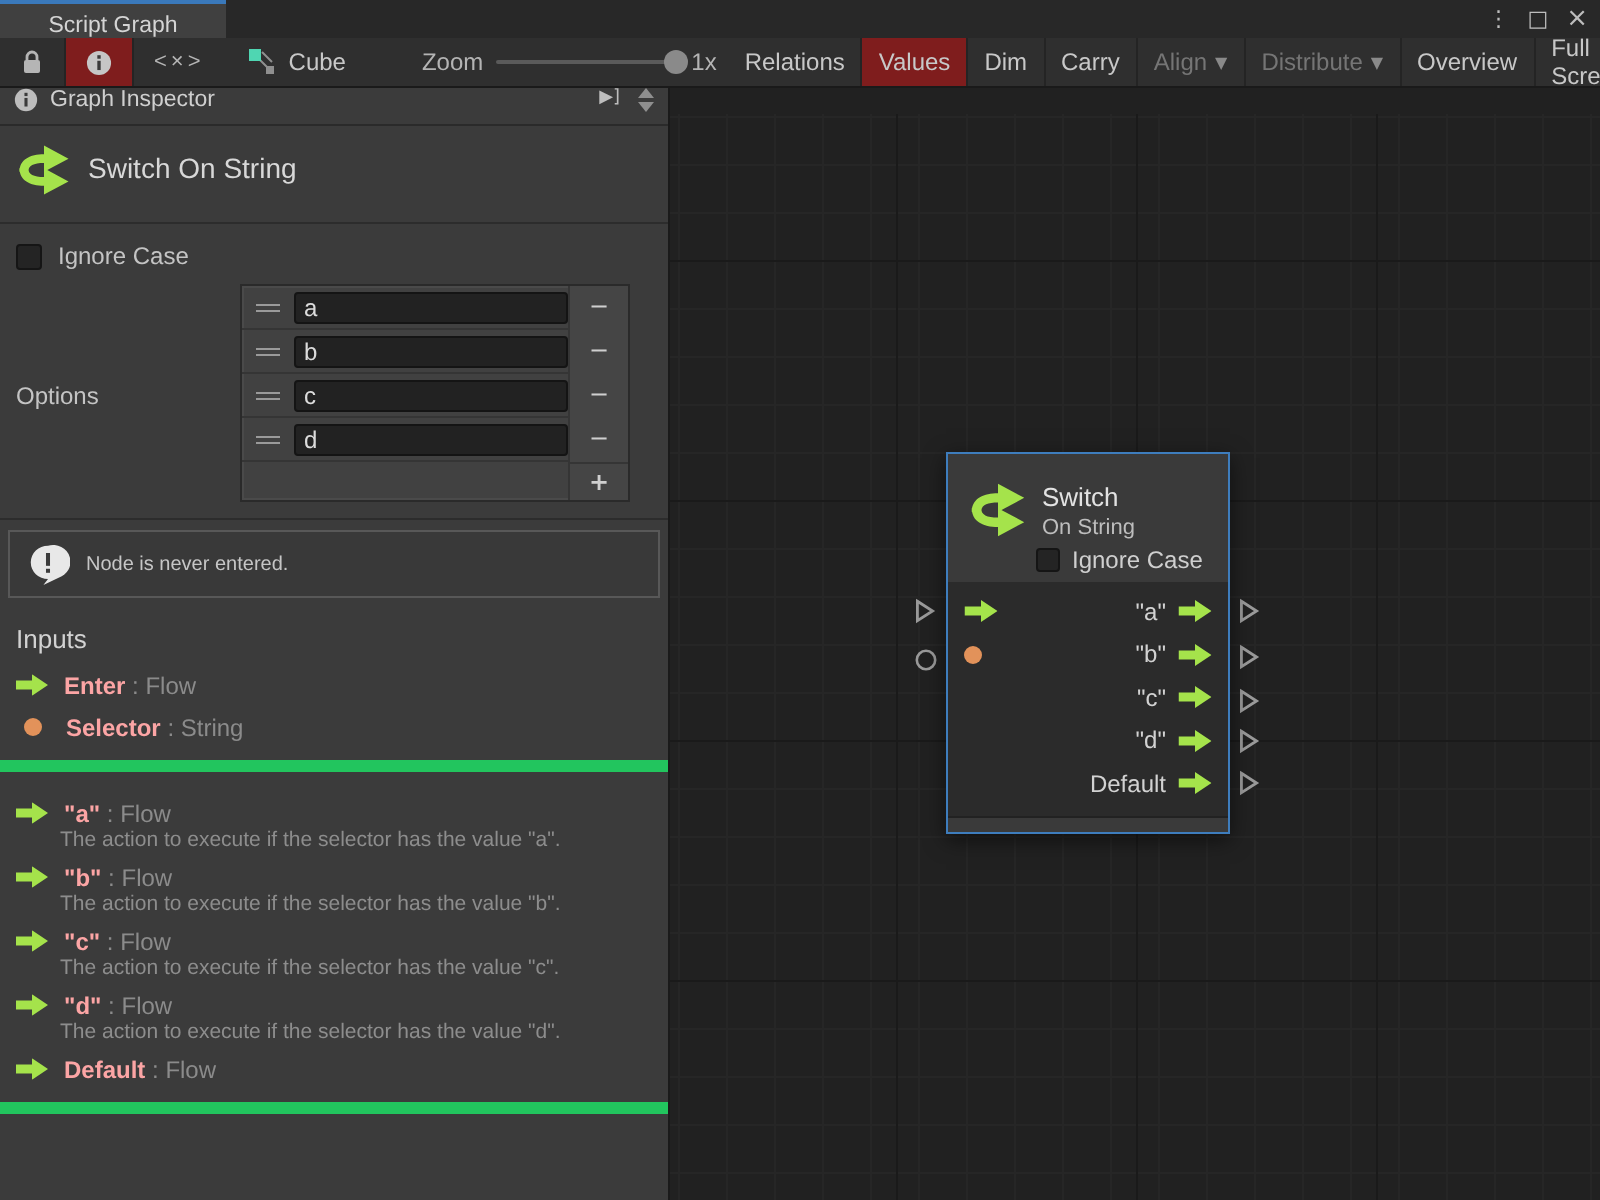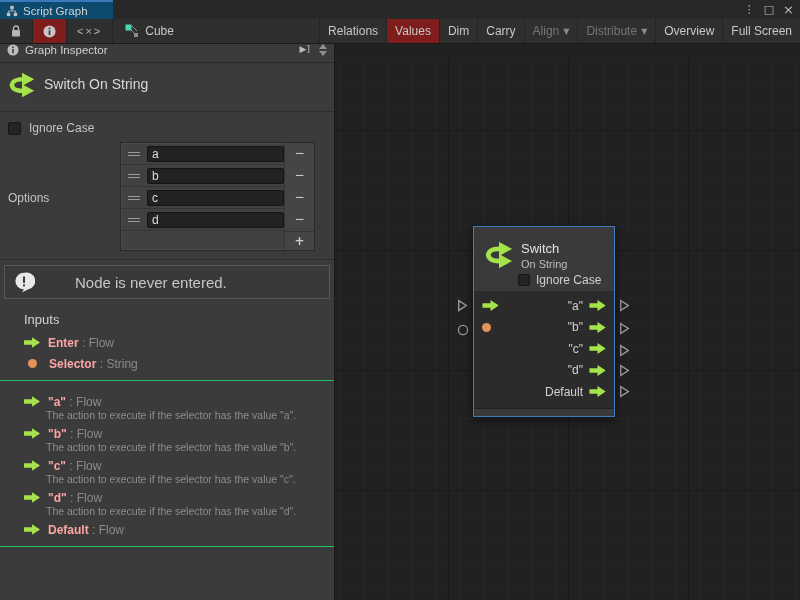--- a/index.html
+++ b/index.html
@@ -3,22 +3,22 @@
 <meta charset="utf-8">
 <style>
   * { margin:0; padding:0; box-sizing:border-box; }
   html,body { width:800px; height:600px; overflow:hidden; background:#212121;
     font-family:"Liberation Sans","DejaVu Sans",sans-serif; color:#c8c8c8;
     -webkit-font-smoothing:antialiased; }
   .stage { position:absolute; left:0; top:0; width:800px; height:600px; }
 
   
   .titlebar { position:absolute; left:0; top:0; width:800px; height:19px; background:#282828; }
-  .tab { position:absolute; left:0; top:0; height:19px; width:113px; background:#0c4a6e;
-    border-top:2px solid #3a79bb; display:flex; align-items:center; padding:0 6px; gap:5px; }
+  .tab { position:absolute; left:0; top:0; height:19px; width:113px; background:#404040;
+    border-top:2px solid #3a79bb; display:flex; align-items:center; padding:0 6px; gap:5px;flex-direction:column; }
   .tab-label { font-size:11.5px; color:#d4d4d4; white-space:nowrap; }
   .winctl { position:absolute; right:2px; top:0; height:19px; display:flex; align-items:center; gap:9px;
     padding-right:4px; color:#bdbdbd; font-family:"DejaVu Sans",sans-serif; }
   .winctl span { font-size:11px; line-height:19px; cursor:default; }
 
   
   .toolbar { position:absolute; left:0; top:19px; width:800px; height:25px; background:#2f2f2f;
     border-bottom:1px solid #1a1a1a; display:flex; align-items:stretch; font-size:12px; }
   .tbtn { display:flex; align-items:center; padding:0 8px; color:#c8c8c8; border-right:1px solid #242424; }
   .tbtn.icon-btn { padding:0 10px; }
@@ -85,23 +85,23 @@
   .opt-handle i { display:block; width:12px; height:1px; background:#9a9a9a; }
   .opt-field { flex:1; height:16px; background:#222; border:1px solid #141414; border-radius:2px;
     color:#dcdcdc; font-size:12px; padding:0 4px; line-height:14px; }
   .opt-btn { width:30px; flex:none; text-align:center; color:#cfcfcf; background:#454545; height:22px;
     line-height:21px; border-left:1px solid #353535; font-family:"DejaVu Sans",sans-serif; }
   .opt-plusrow { height:19px; display:flex; justify-content:flex-end; }
   .opt-btn.plus { height:19px; line-height:18px; border-top:1px solid #353535; font-weight:bold; }
 
   .warning-box { flex:none; margin:5px 4px; height:34px; border:1px solid #585858; background:#393939;
     display:flex; align-items:center; gap:8px; padding:0 8px; }
-  .warning-text { color:#c6c6c6; font-size:15px;margin-left:32px; }
-
-  .io-section { flex:none; padding:8px 16px 10px; border-bottom:1px solid #22c55e; }
+  .warning-text { color:#c6c6c6; font-size:10px; }
+
+  .io-section { flex:none; padding:8px 0 10px; border-bottom:6px solid #22c55e; }
   .io-header { margin-left:8px; font-size:13px; color:#d2d2d2; height:16px; }
   .port-row { display:flex; align-items:center; gap:8px; margin:8px 0 0 8px; height:13px; }
   .port-row.out { margin-top:6px; }
   .port-name { font-weight:bold; color:#fca5a5; font-size:12px; white-space:pre; }
   .port-sep,.port-type { color:#8b8b8b; font-size:12px; white-space:pre; }
   .port-desc { margin:1px 0 0 30px; font-size:10.5px; color:#8d8d8d; height:12px; white-space:nowrap; }
   .port-desc:empty { display:none; }
   .insp-fill { flex:1; }
 
   .arrow-ic { display:inline-flex; flex:none; }
@@ -160,20 +160,27 @@
     </div>
     <div class="tb-divider"></div>
     <div class="tb-plain" style="margin-left:6px">
       <svg width="14" height="14" viewBox="0 0 14 14">
         <path d="M4 4 L11 11 M7 2 L12 7" stroke="#8f8f8f" stroke-width="1"></path>
         <rect x="0.5" y="0.5" width="6" height="6" fill="#4fd6b2"></rect>
         <rect x="9" y="9" width="4" height="4" fill="#8f8f8f"></rect>
       </svg>
       <span>Cube</span>
     </div>
+    <div class="tb-plain" style="margin-left:26px">
+      <span style="color:#b4b4b4">Zoom</span>
+      <div class="zoom-track">
+        <div class="zoom-knob"></div>
+      </div>
+      <span style="color:#b4b4b4">1x</span>
+    </div>
     <div class="tb-spacer"></div>
     <div class="tb-divider"></div>
     <div class="tbtn">
         <span>Relations</span>
       </div>
     <div class="tbtn active">
         <span>Values</span>
       </div>
     <div class="tbtn">
         <span>Dim</span>

